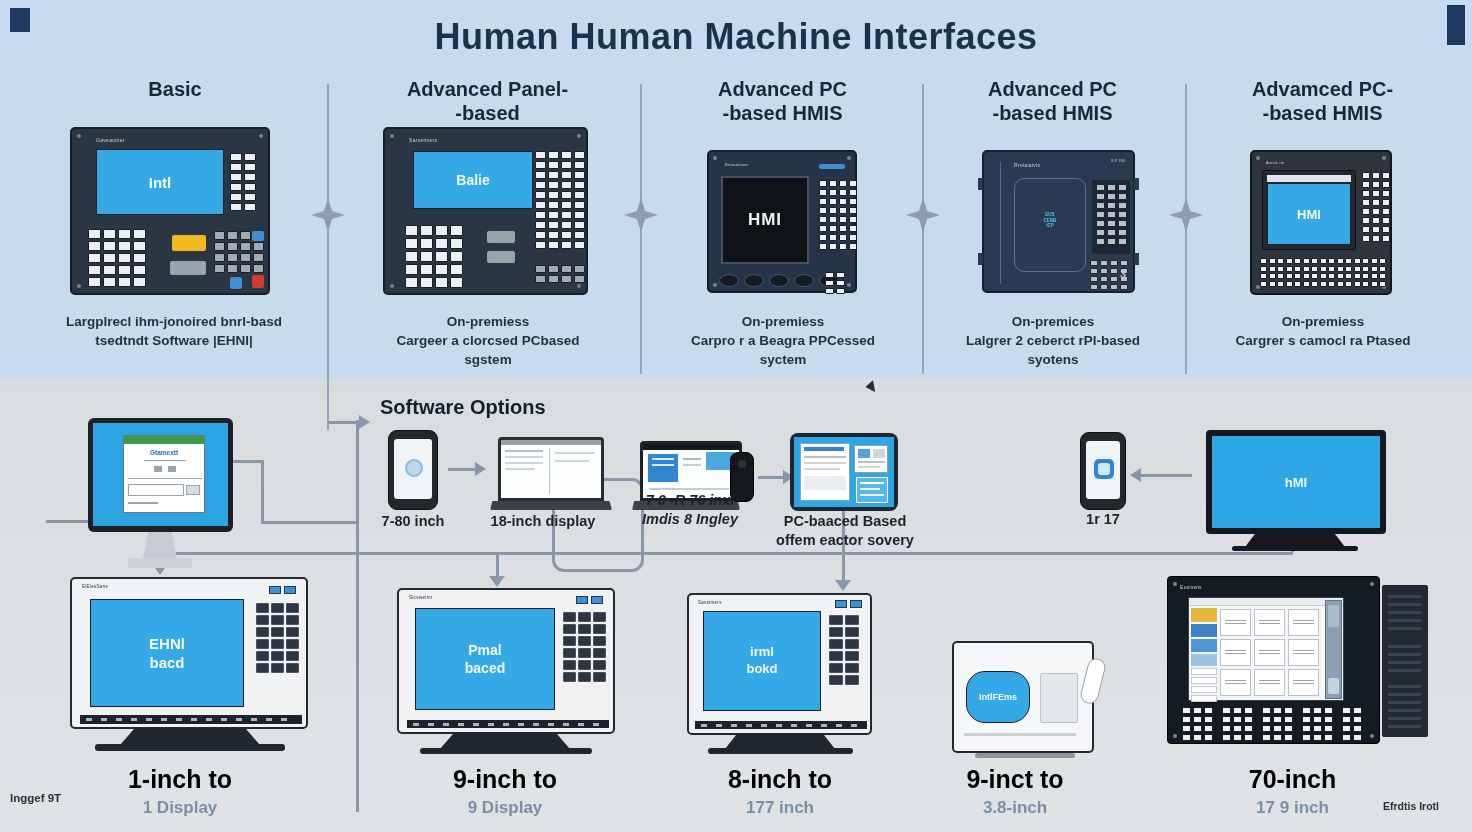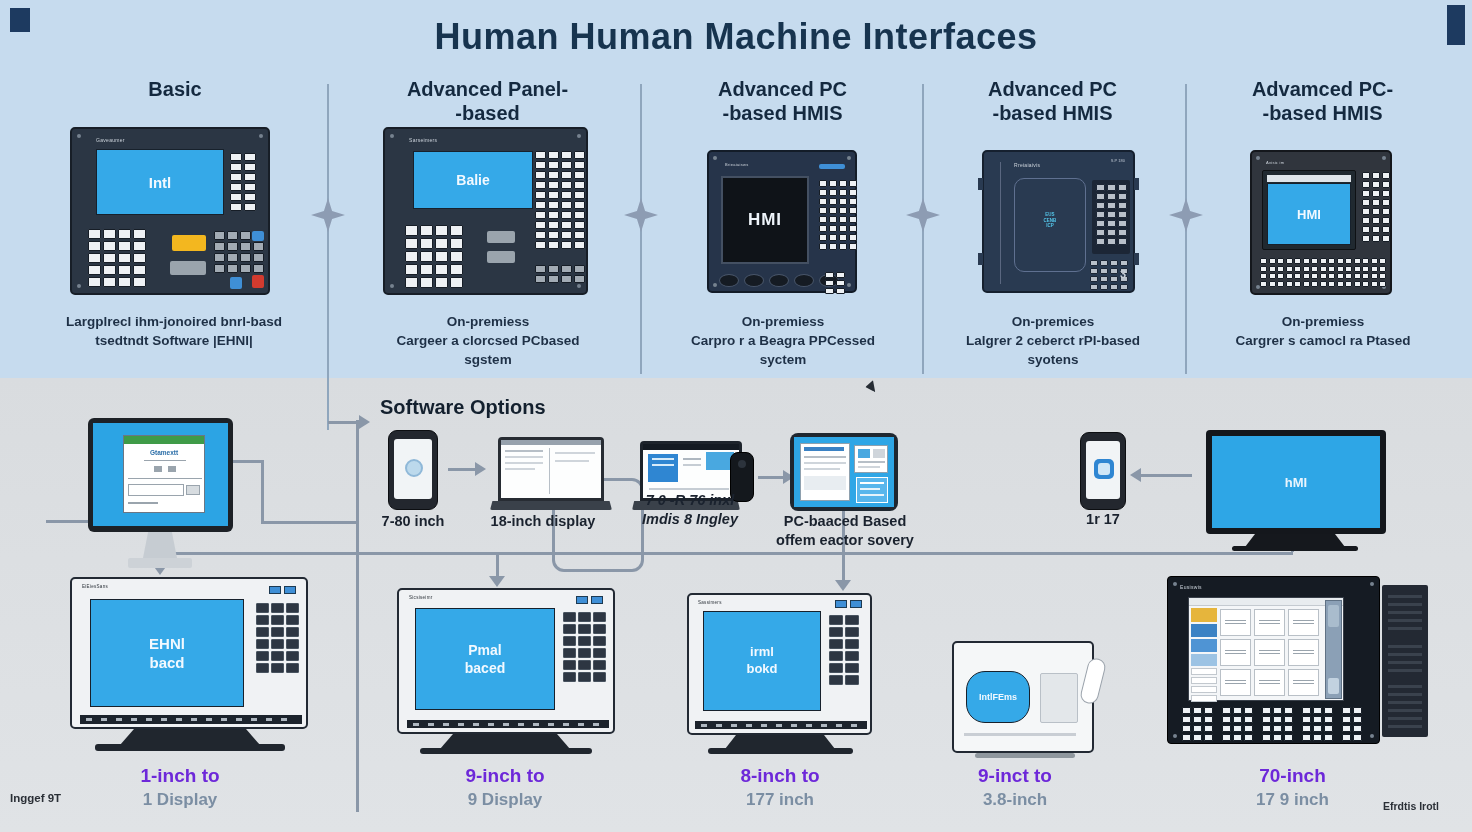--- a/index.html
+++ b/index.html
@@ -145,21 +145,21 @@
   .keys-row .kg { position:static; }
 
   .sideunit { position:absolute; background:#232933; border-radius:2px; }
   .vent { position:absolute; left:6px; width:34px;
           background:repeating-linear-gradient(180deg,#3a424d 0 3px,#232933 3px 8px); }
 
   .capsule { position:absolute; background:#fff; border:1.5px solid #9aa2ab; border-radius:10px;
              transform:rotate(14deg); }
 
   .bot-label { position:absolute; text-align:center; line-height:1.35; }
-  .bot-label .l1 { display:block; font-size:19px; font-weight:800; color:#6d28d9; }
+  .bot-label .l1 { display:block; font-size:25px; font-weight:800; color:#000000; }
   .bot-label .l2 { display:block; font-size:17px; font-weight:600; color:#7b8ea3; }
 
   .corner-text { position:absolute; font-size:11.5px; font-weight:700; color:#2a2f36; }
 </style>
 </head>
 <body>
 
 <div id="stage">
   <div class="bg-top"></div>
   <div class="bg-bottom"></div>

